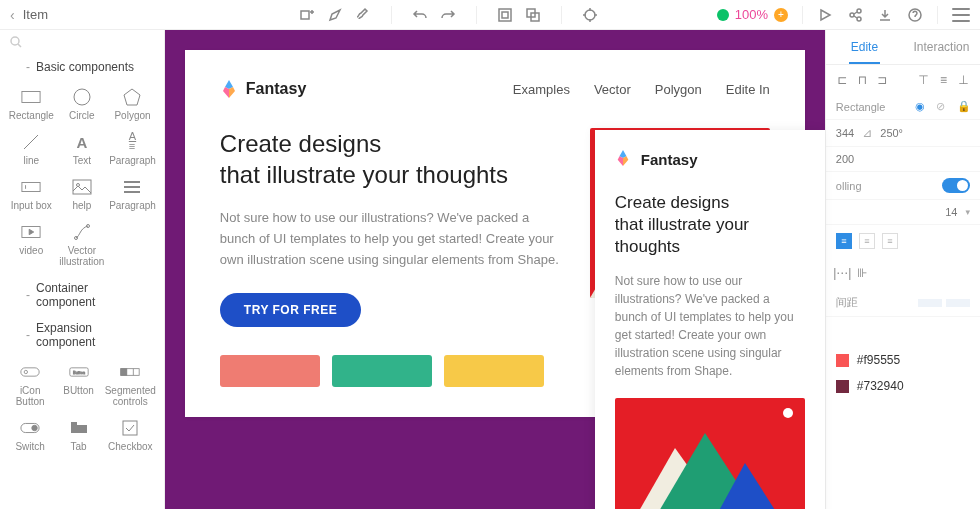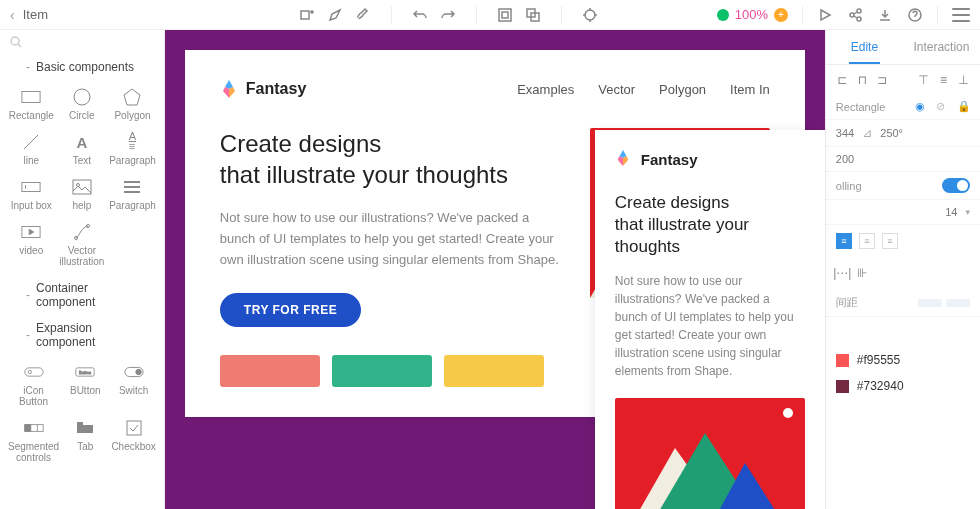--- a/index.html
+++ b/index.html
@@ -302,36 +302,36 @@
           <div class="comp-icon">
             <svg width="24" height="12" viewBox="0 0 24 12" fill="none" stroke="currentColor">
               <rect x="1" y="1" width="22" height="10" rx="2"></rect>
               <text x="12" y="8" font-size="5" text-anchor="middle" fill="currentColor">Button</text>
             </svg>
           </div>
           <div class="comp-label">BUtton</div>
         </div>
       <div class="comp-item">
           <div class="comp-icon">
-            <svg width="22" height="12" viewBox="0 0 22 12" fill="none" stroke="currentColor">
-              <rect x="1" y="1" width="20" height="10" rx="5"></rect>
-              <circle cx="16" cy="6" r="3" fill="currentColor"></circle>
-            </svg>
-          </div>
-          <div class="comp-label">Switch</div>
-        </div>
-      <div class="comp-item">
-          <div class="comp-icon">
             <svg width="24" height="10" viewBox="0 0 24 10" fill="none" stroke="currentColor">
               <rect x="1" y="1" width="22" height="8"></rect>
               <path d="M8 1v8M16 1v8"></path>
               <rect x="1" y="1" width="7" height="8" fill="currentColor"></rect>
             </svg>
           </div>
           <div class="comp-label">Segmented controls</div>
+        </div>
+      <div class="comp-item">
+          <div class="comp-icon">
+            <svg width="22" height="12" viewBox="0 0 22 12" fill="none" stroke="currentColor">
+              <rect x="1" y="1" width="20" height="10" rx="5"></rect>
+              <circle cx="16" cy="6" r="3" fill="currentColor"></circle>
+            </svg>
+          </div>
+          <div class="comp-label">Switch</div>
         </div>
       <div class="comp-item">
           <div class="comp-icon">
             <svg width="20" height="14" viewBox="0 0 20 14" fill="currentColor">
               <rect x="2" y="4" width="16" height="8"></rect>
               <rect x="2" y="1" width="6" height="4"></rect>
             </svg>
           </div>
           <div class="comp-label">Tab</div>
         </div>
@@ -357,21 +357,21 @@
                 <path d="M5 7l4 2v9l-6-7z" fill="#ff6b9d"></path>
                 <path d="M13 7l-4 2v9l6-7z" fill="#ffa94d"></path>
               </svg>
             </div>
           <span>Fantasy</span>
         </div>
         <div class="nav-links">
           <span>Examples</span>
           <span>Vector</span>
           <span>Polygon</span>
-          <span>Item In</span>
+          <span>Edite In</span>
         </div>
       </div>
       <div class="hero">
         <div class="hero-text">
           <div class="hero-title"><span>Create designs</span><br><span>that illustrate your thoughts</span></div>
           <div class="hero-desc">Not sure how to use our illustrations? We've packed a bunch of UI templates to help you get started! Create your own illustration scene using singular elements from Shape.</div>
           <button class="cta-btn">TRY FOR FREE</button>
           <div class="swatches">
             <div class="swatch" style="background:#ef7c72"></div>
             <div class="swatch" style="background:#31b38a"></div>

